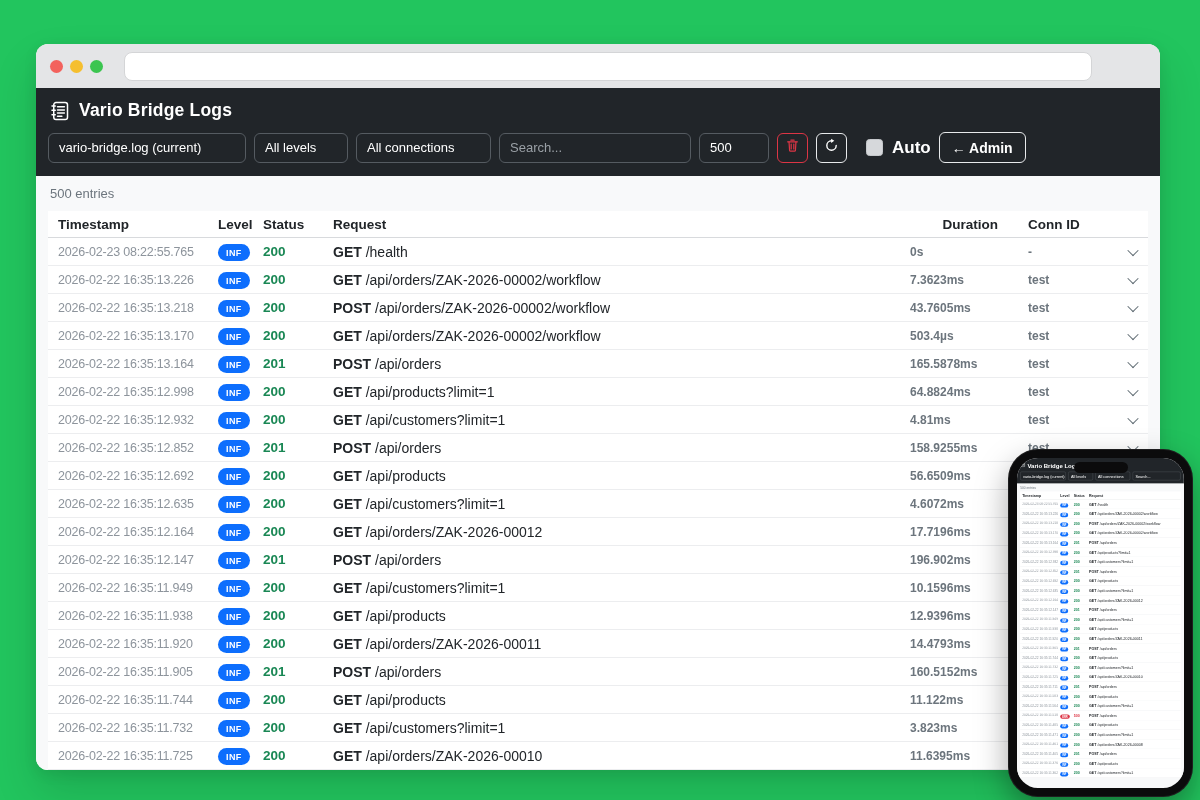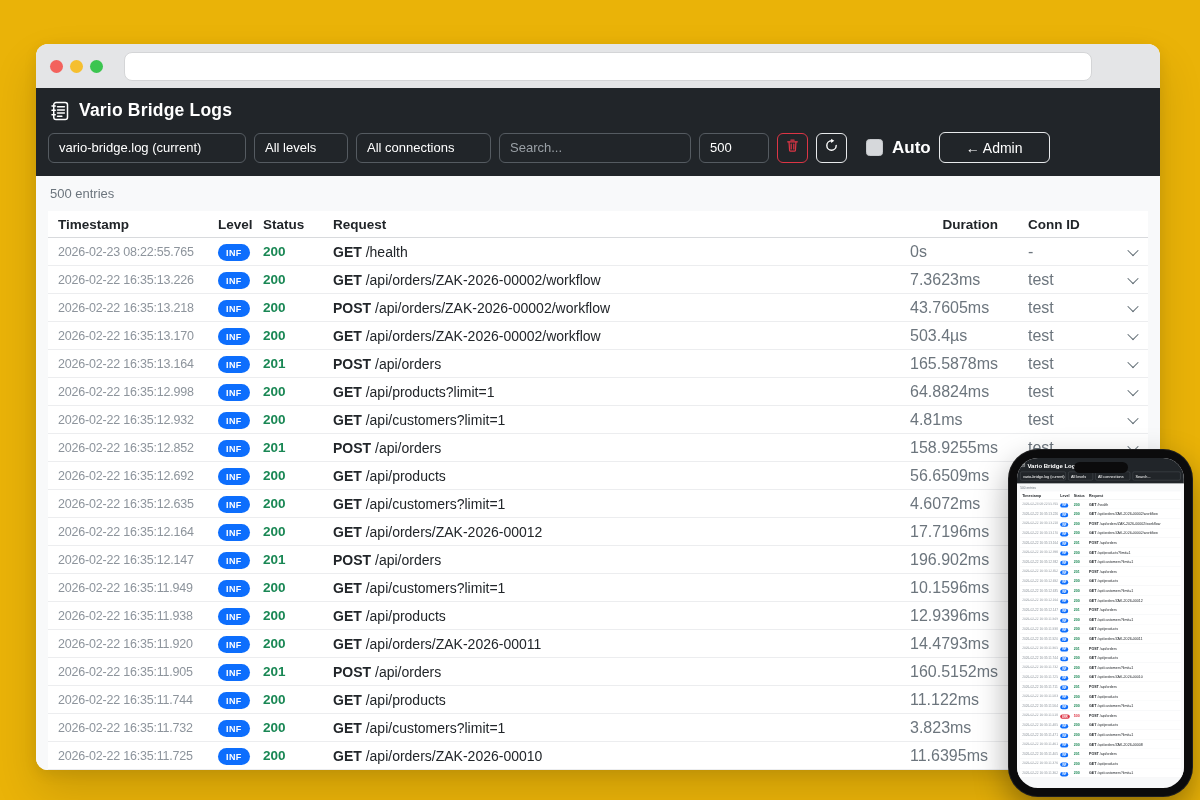--- a/index.html
+++ b/index.html
@@ -1,18 +1,18 @@
 <!DOCTYPE html>
 <html><head>
 <meta charset="utf-8">
 <style>
   * { margin:0; padding:0; box-sizing:border-box; }
   html,body { width:1200px; height:800px; }
   body { font-family:"Liberation Sans", sans-serif; }
-  .stage { position:relative; width:1200px; height:800px; background:#eab308; overflow:hidden; }
+  .stage { position:relative; width:1200px; height:800px; background:#22c55e; overflow:hidden; }
 
   
   .window { position:absolute; left:36px; top:44px; width:1124px; height:726px;
             background:#fff; border-radius:12px; overflow:hidden;
             box-shadow:0 22px 45px rgba(0,0,0,.14), 0 4px 14px rgba(0,0,0,.08);
             display:flex; flex-direction:column; }
   .chrome { height:44px; background:#e4e5e7; display:flex; align-items:center; padding:0 14px; flex:0 0 auto; }
   .dot { width:13px; height:13px; border-radius:50%; margin-right:7px; }
   .dot.red { background:#f3625d; } .dot.yellow { background:#f5bf2f; } .dot.green { background:#3bc550; }
   .url-bar { height:29px; background:#fff; border:1px solid #d4d5d7; border-radius:8px;
@@ -32,42 +32,42 @@
   .ctl.file { width:198px; } .ctl.levels { width:94px; } .ctl.conns { width:135px; }
   .ctl.search { width:192px; } .ctl.limit { width:70px; }
   .icon-btn { width:31px; height:30px; border-radius:6px; background:transparent;
               display:flex; align-items:center; justify-content:center; cursor:pointer; }
   .icon-btn.trash { border:1px solid #dc3545; }
   .icon-btn.refresh { border:1px solid #e8eaec; }
   .checkbox { width:17px; height:17px; background:#d6d8db; border:1px solid #c5c8cb;
               border-radius:3.5px; margin-left:11px; }
   .auto-label { color:#fff; font-size:17px; font-weight:600; margin:0 0 0 1px; }
   .admin-btn { height:31px; border:1px solid #e8eaec; border-radius:6px; background:transparent;
-               color:#fff; font-size:14px; font-weight:400; padding:0 26px;
+               color:#fff; font-size:14px; font-weight:700; padding:0 12px;
                font-family:"Liberation Sans", sans-serif; }
 
   
   .app-main { flex:1; background:#f8f9fa; padding:8px 12px 0; overflow:hidden; }
   .entries { color:#6c757d; font-size:13px; margin:2px 0 10px 2px; }
   .log-table { width:1100px; background:#fff; }
   .trow { display:grid; grid-template-columns:160px 45px 70px 1fr 118px 90px 30px;
           align-items:center; height:28px; border-bottom:1px solid #ecedef;
           background:#fff; padding-left:10px; }
   .trow.thead { height:27px; border-bottom:1px solid #d8dadd; }
   .th { font-size:13.5px; font-weight:700; color:#212529; }
   .th.t-dur { text-align:right; padding-right:30px; }
   .c-ts { font-size:12.5px; color:#8d949c; letter-spacing:-0.2px; }
   .badge { display:inline-block; color:#fff; font-size:9px; font-weight:700;
            padding:3.5px 8px; border-radius:9px; letter-spacing:.4px; }
   .badge.inf { background:#0d6efd; }
   .c-status { font-size:13.5px; font-weight:600; }
   .c-status.s2 { color:#198754; }
   .c-req { font-size:14px; color:#212529; white-space:nowrap; overflow:hidden; }
   .c-req .method { font-weight:700; }
-  .c-dur, .c-conn { font-size:16px; color:#6c757d; }
+  .c-dur, .c-conn { font-size:12px; color:#6c757d;font-weight:bold; }
   .chev-cell { display:flex; justify-content:center; }
   .chev { width:8px; height:8px; border-right:1.5px solid #5f6a72; border-bottom:1.5px solid #5f6a72;
           transform:rotate(45deg) translate(-1px,-1px); }
 
   
   .phone { position:absolute; left:1008px; top:449px; width:185px; height:348px;
            background:#0b0b0c; border-radius:30px; padding:9px;
            box-shadow:0 14px 32px rgba(0,0,0,.35), 0 0 0 1px rgba(255,255,255,.08) inset; }
   .phone-screen { position:relative; width:167px; height:330px; border-radius:21px;
                   overflow:hidden; background:#f8f9fa; }

